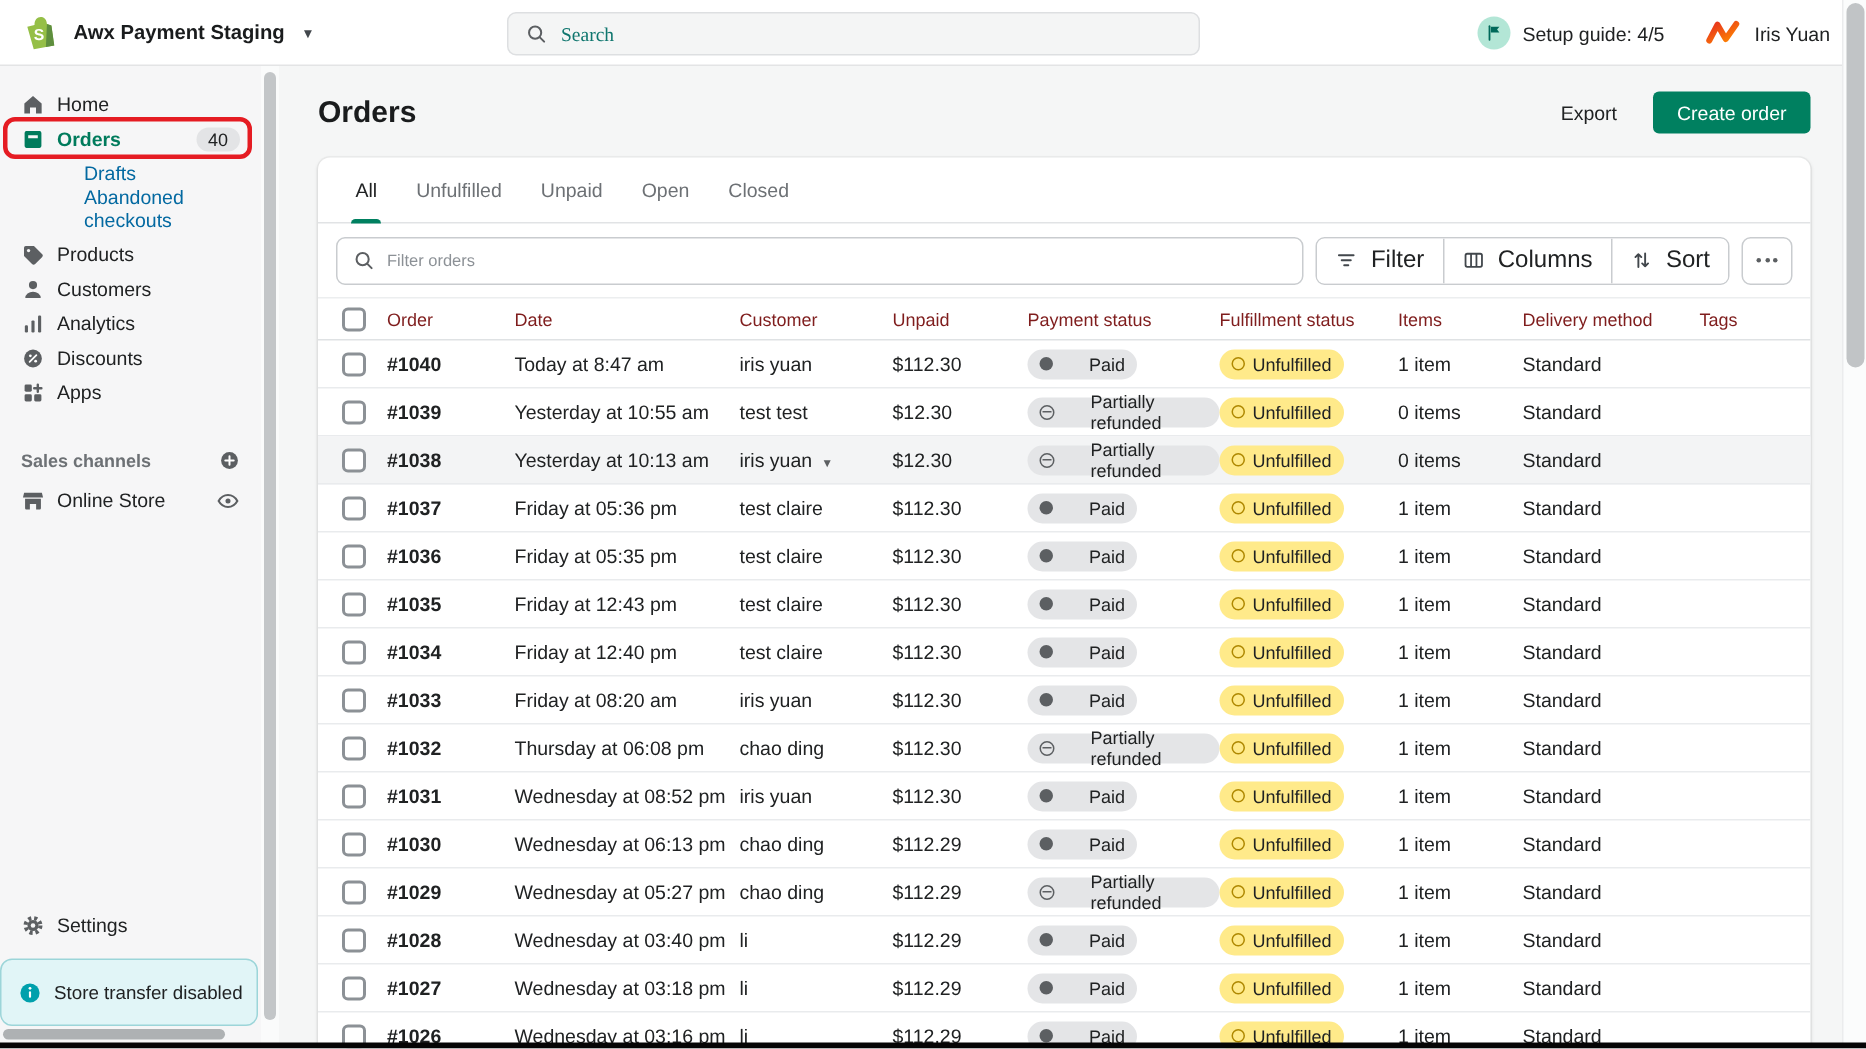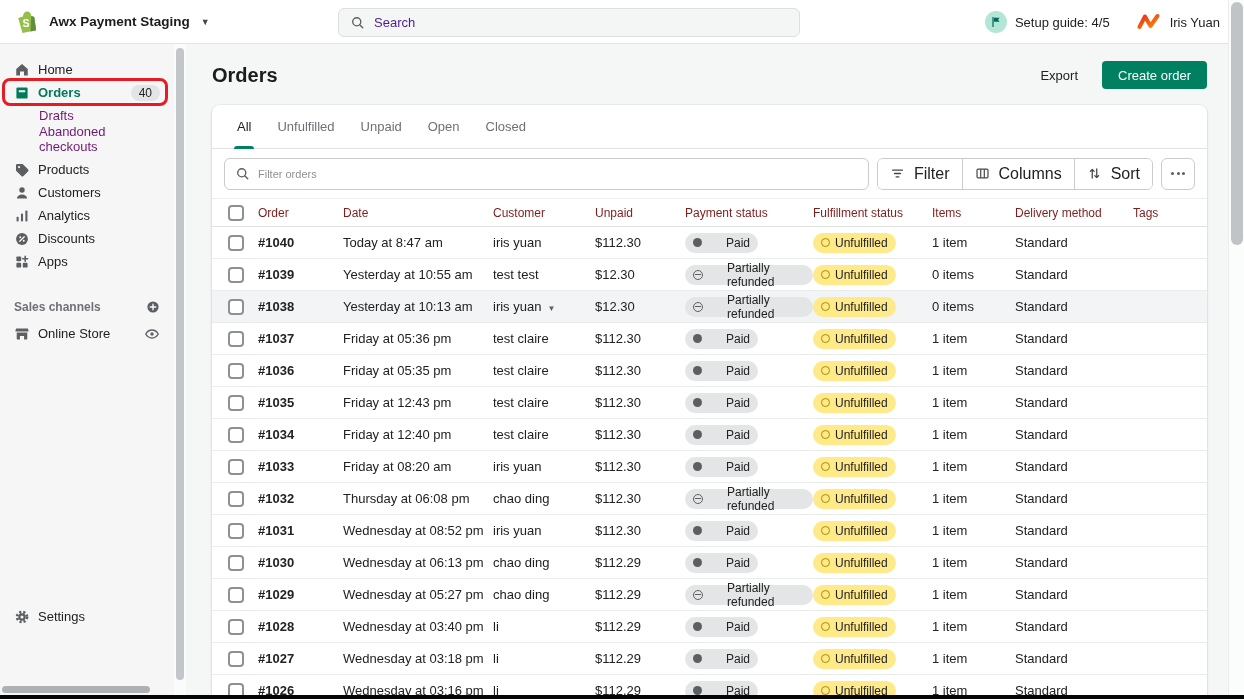--- a/index.html
+++ b/index.html
@@ -11,33 +11,33 @@
   }
   
   .topbar { position:absolute; top:0; left:0; width:1244px; height:44px; background:#fff;
     border-bottom:1px solid #e3e4e5; display:flex; align-items:center; z-index:5; }
   .store-switcher { display:flex; align-items:center; gap:9px; padding-left:14px; }
   .store-name { font-size:13.5px; font-weight:700; color:#1a1c1d; }
   .store-caret { font-size:9px; color:#42474c; margin-left:2px; }
   .topbar-search { position:absolute; left:338px; top:8px; width:462px; height:29px;
     background:#f4f5f5; border:1px solid #dddfe1; border-radius:6px;
     display:flex; align-items:center; gap:9px; padding:0 11px; }
-  .topbar-search .ph { font-size:13px; color:#4c1d95; }
+  .topbar-search .ph { font-size:13px; color:#0f766e;font-family:Liberation Serif, serif; }
   .topbar-right { position:absolute; right:24px; top:0; height:44px; display:flex; align-items:center; gap:26px; }
   .setup-guide, .user-chip { display:flex; align-items:center; gap:8px; font-size:13px; font-weight:500; color:#202223; }
   .flag-circle { width:22px; height:22px; border-radius:50%; background:#b3e6d6;
     display:flex; align-items:center; justify-content:center; }
 
   
   .sidebar { position:absolute; left:0; top:44px; width:174px; height:655px; background:#f6f6f7; }
   .nav { padding-top:14px; }
   .nav-item { height:23px; display:flex; align-items:center; gap:8px; padding:0 14px; font-size:13px;
     font-weight:500; color:#202223; cursor:default; }
   .nav-item .nicon { width:16px; height:16px; display:flex; align-items:center; justify-content:center; flex:none; }
-  .nav-item.sub { padding-left:39px; color:#701a75; font-weight:400; }
+  .nav-item.sub { padding-left:56px; color:#0369a1; font-weight:400; }
   .nav-item.active { color:#007b5c; font-weight:600; }
   .badge-count { margin-left:auto; background:#e3e4e6; border-radius:9px; font-size:12px;
     font-weight:400; color:#202223; padding:1px 8px; }
   .group-gap { height:8px; }
   .annotation-box { position:absolute; left:2px; top:34px; width:166px; height:28px;
     border:3px solid #e51c23; border-radius:8px; pointer-events:none; z-index:10; }
   .section-header { margin-top:23px; height:22px; display:flex; align-items:center; padding:0 14px;
     font-size:12px; font-weight:600; color:#6d7175; }
   .section-header .right-ic, .nav-item .right-ic { margin-left:auto; display:flex; }
   .settings-item { position:absolute; top:561px; left:0; right:0; }
@@ -266,20 +266,30 @@
     <span class="nicon">
       <svg width="16" height="16" viewBox="0 0 20 20">
           <circle cx="10" cy="10" r="6.2" fill="none" stroke="#5c5f62" stroke-width="3.4" stroke-dasharray="2.6 2.4"></circle>
           <circle cx="10" cy="10" r="4.6" fill="#5c5f62"></circle>
           <circle cx="10" cy="10" r="1.9" fill="#f6f6f7"></circle>
         </svg>
     </span>
     <span>Settings</span>
   </div>
 
+  <div class="transfer-box">
+    <span>
+      <svg width="16" height="16" viewBox="0 0 20 20">
+          <circle cx="10" cy="10" r="8" fill="#00a0ac"></circle>
+          <rect x="9.1" y="8.6" width="1.8" height="5.4" rx="0.9" fill="#ffffff"></rect>
+          <circle cx="10" cy="6.1" r="1.15" fill="#ffffff"></circle>
+        </svg>
+    </span>
+    <span>Store transfer disabled</span>
+  </div>
 
   <div class="h-scrollbar-track">
     <div class="h-scrollbar-thumb"></div>
   </div>
 
   <div class="annotation-box"></div>
 </div>
 
 <div class="side-scrollbar">
   <div class="thumb"></div>

